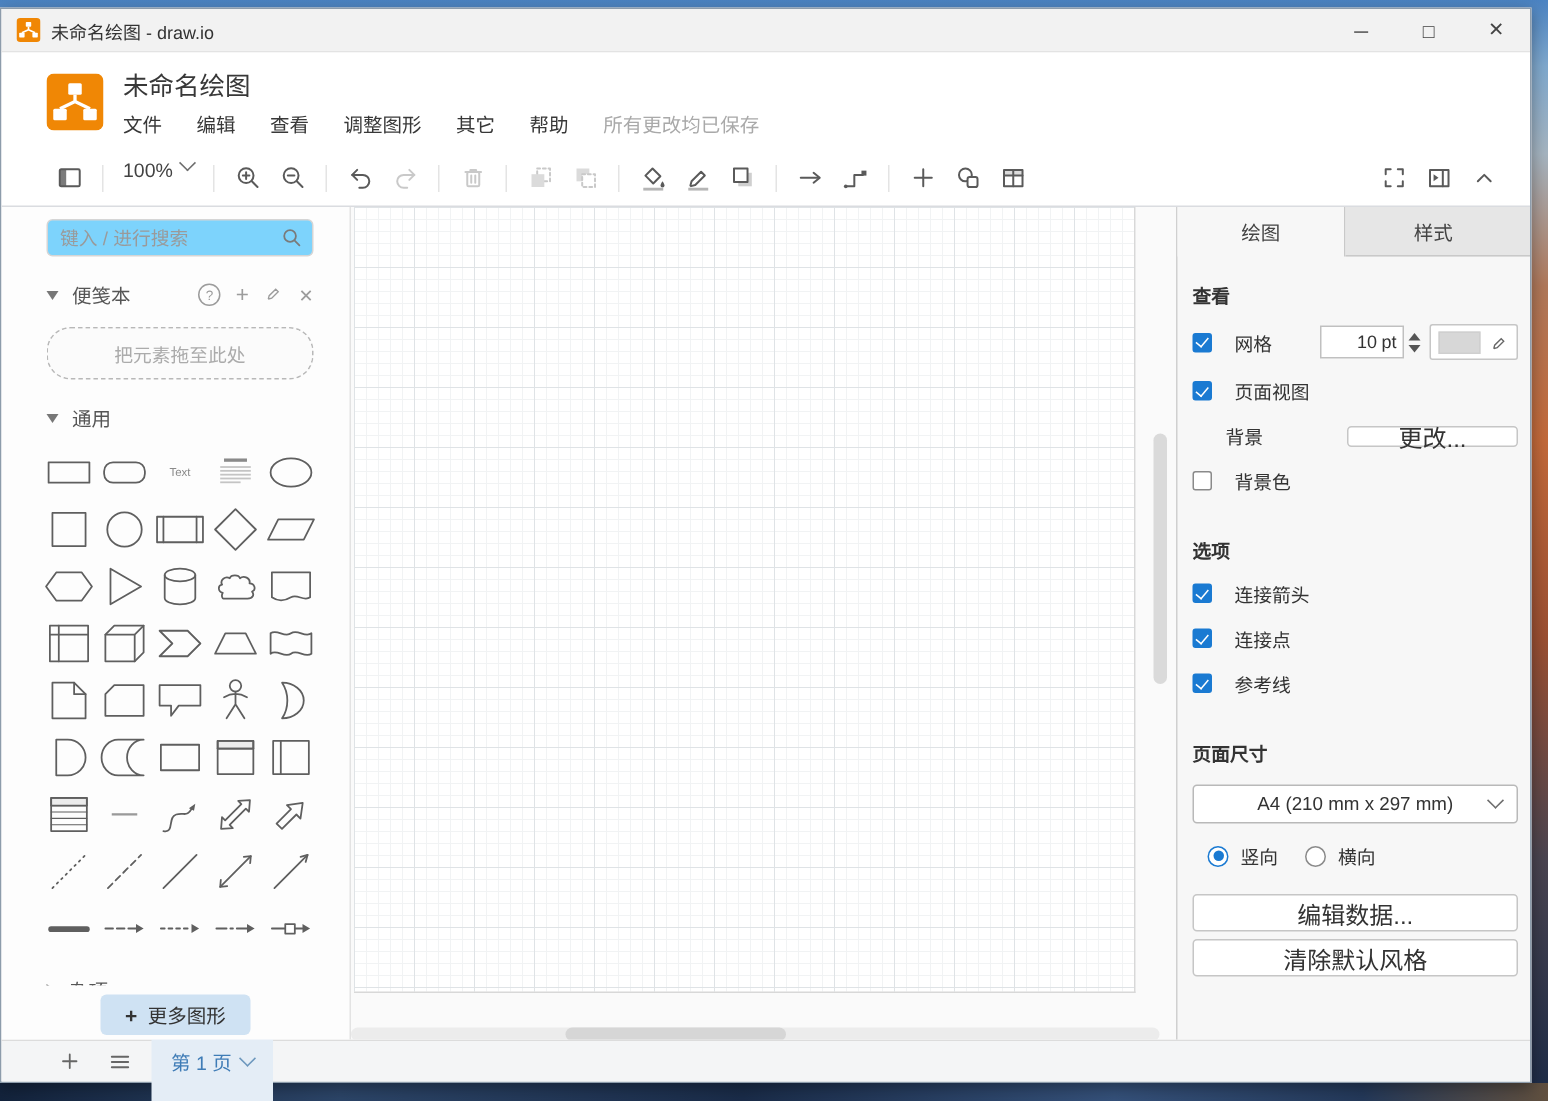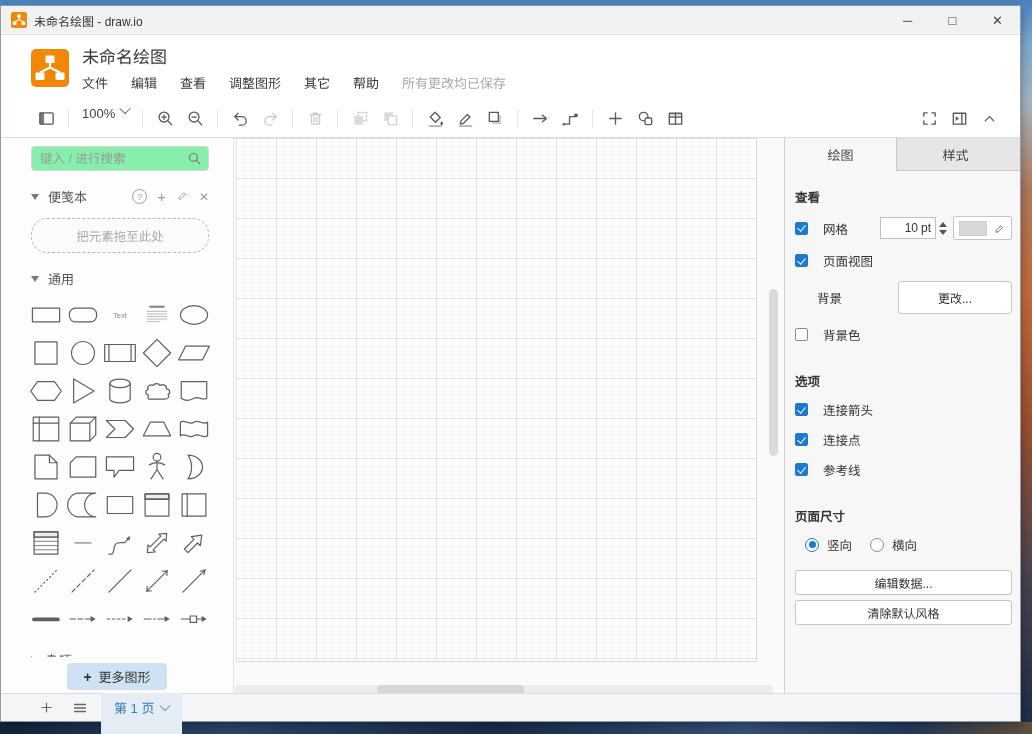--- a/index.html
+++ b/index.html
@@ -37,21 +37,21 @@
   .chev{width:7px;height:7px;border-right:1.4px solid #6d6d6d;border-bottom:1.4px solid #6d6d6d;transform:rotate(45deg) translate(-1px,-1px);margin-left:6px;}
   .toolbar-right{margin-left:auto;display:flex;align-items:center;}
 
   
   .main{flex:1 1 auto;display:flex;min-height:0;position:relative;}
 
   
   .sidebar{width:233px;flex:0 0 auto;background:#fdfdfd;border-right:1px solid #e3e3e3;display:flex;flex-direction:column;box-sizing:border-box;}
   .side-scroll{height:519px;overflow:hidden;flex:0 0 auto;}
   .searchwrap{position:relative;margin:8px 24px 0 30px;}
-  .searchwrap input{width:100%;height:25px;box-sizing:border-box;border:1px solid #d5d5d5;border-radius:4px;padding:0 26px 0 8px;font-size:12.5px;color:#444;background:#86efac;outline:none;}
+  .searchwrap input{width:100%;height:25px;box-sizing:border-box;border:1px solid #d5d5d5;border-radius:4px;padding:0 26px 0 8px;font-size:12.5px;color:#444;background:#7dd3fc;outline:none;}
   .searchwrap input::placeholder{color:#9a9a9a;}
   .search-ico{position:absolute;right:7px;top:5px;color:#7a7a7a;}
   .sect-hdr{display:flex;align-items:center;margin:16px 24px 0 30px;font-size:13px;color:#555;}
   .caret-down{width:0;height:0;border-left:4.5px solid transparent;border-right:4.5px solid transparent;border-top:6px solid #777;margin-right:9px;}
   .caret-right{width:0;height:0;border-top:4.5px solid transparent;border-bottom:4.5px solid transparent;border-left:6px solid #777;margin-right:9px;}
   .sp-icons{margin-left:auto;display:flex;align-items:center;gap:10px;color:#9c9c9c;font-size:12px;}
   .sp-help{width:13px;height:13px;border:1px solid #9c9c9c;border-radius:50%;display:flex;align-items:center;justify-content:center;font-size:9px;}
   .sp-plus{font-size:15px;}
   .sp-close{font-size:12px;}
   .dropzone{margin:12px 24px 0 30px;height:33px;border:1.5px dashed #b8b8b8;border-radius:16px;display:flex;align-items:center;justify-content:center;color:#ababab;font-size:12.5px;background:#fbfbfb;}
@@ -91,21 +91,21 @@
   .frow .lbl{margin-left:15px;}
   .frow .lbl.noind{margin-left:22px;}
   .spacer{flex:1;}
   .numbox{width:46px;height:20px;border:1px solid #c0c0c0;background:#fff;display:flex;align-items:center;justify-content:flex-end;padding:0 4px;font-size:12px;color:#333;gap:3px;}
   .stepper{display:flex;flex-direction:column;justify-content:center;gap:3px;margin:0 6px 0 3px;}
   .stepper i{display:block;width:0;height:0;border-left:4px solid transparent;border-right:4px solid transparent;}
   .stepper .up{border-bottom:5px solid #555;}
   .stepper .dn{border-top:5px solid #555;}
   .swatchbox{display:flex;align-items:center;height:22px;border:1px solid #c6c6c6;background:#fff;padding:0 5px;gap:6px;border-radius:2px;}
   .swatch{width:26px;height:13px;background:#d7d7d7;border:1px solid #cfcfcf;}
-  .btn{background:#fff;border:1px solid #c6c6c6;border-radius:3px;height:33px;display:flex;align-items:center;justify-content:center;font-size:12px;color:#333;box-sizing:border-box;}
+  .btn{background:#fff;border:1px solid #c6c6c6;border-radius:3px;height:14px;display:flex;align-items:center;justify-content:center;font-size:16px;color:#333;box-sizing:border-box;}
   .btn.w114{width:114px;}
   .btn.full{margin:0 8px 5px 10px;height:25px;}
   .selectbox{margin:2px 8px 12px 10px;height:24px;border:1px solid #b9b9b9;border-radius:3px;background:#fff;display:flex;align-items:center;justify-content:center;position:relative;font-size:12.5px;color:#333;}
   .selectbox .chev{position:absolute;right:10px;top:7px;}
   .radio-row{display:flex;align-items:center;margin:0 8px 16px 20px;gap:8px;}
   .radio{width:14px;height:14px;border:1px solid #8a8a8a;border-radius:50%;box-sizing:border-box;display:flex;align-items:center;justify-content:center;background:#fff;flex:0 0 auto;}
   .radio.on{border-color:#1a7ad2;border-width:1.5px;}
   .radio.on::after{content:"";width:7px;height:7px;border-radius:50%;background:#1a7ad2;}
   .radio-lbl{margin-right:10px;}
 
@@ -704,20 +704,24 @@
               <span class="cb on"></span>
               <span class="lbl">连接点</span>
             </div>
             <div class="frow">
               <span class="cb on"></span>
               <span class="lbl">参考线</span>
             </div>
           </div>
 
         <div class="sect-title">页面尺寸</div>
+        <div class="selectbox">
+          <span>A4 (210 mm x 297 mm)</span>
+          <span class="chev"></span>
+        </div>
 
         <div class="radio-row">
           <span class="radio on"></span>
           <span class="radio-lbl">竖向</span>
           <span class="radio"></span>
           <span class="radio-lbl">横向</span>
         </div>
 
         <div class="btn full">编辑数据...</div>
         <div class="btn full">清除默认风格</div>

